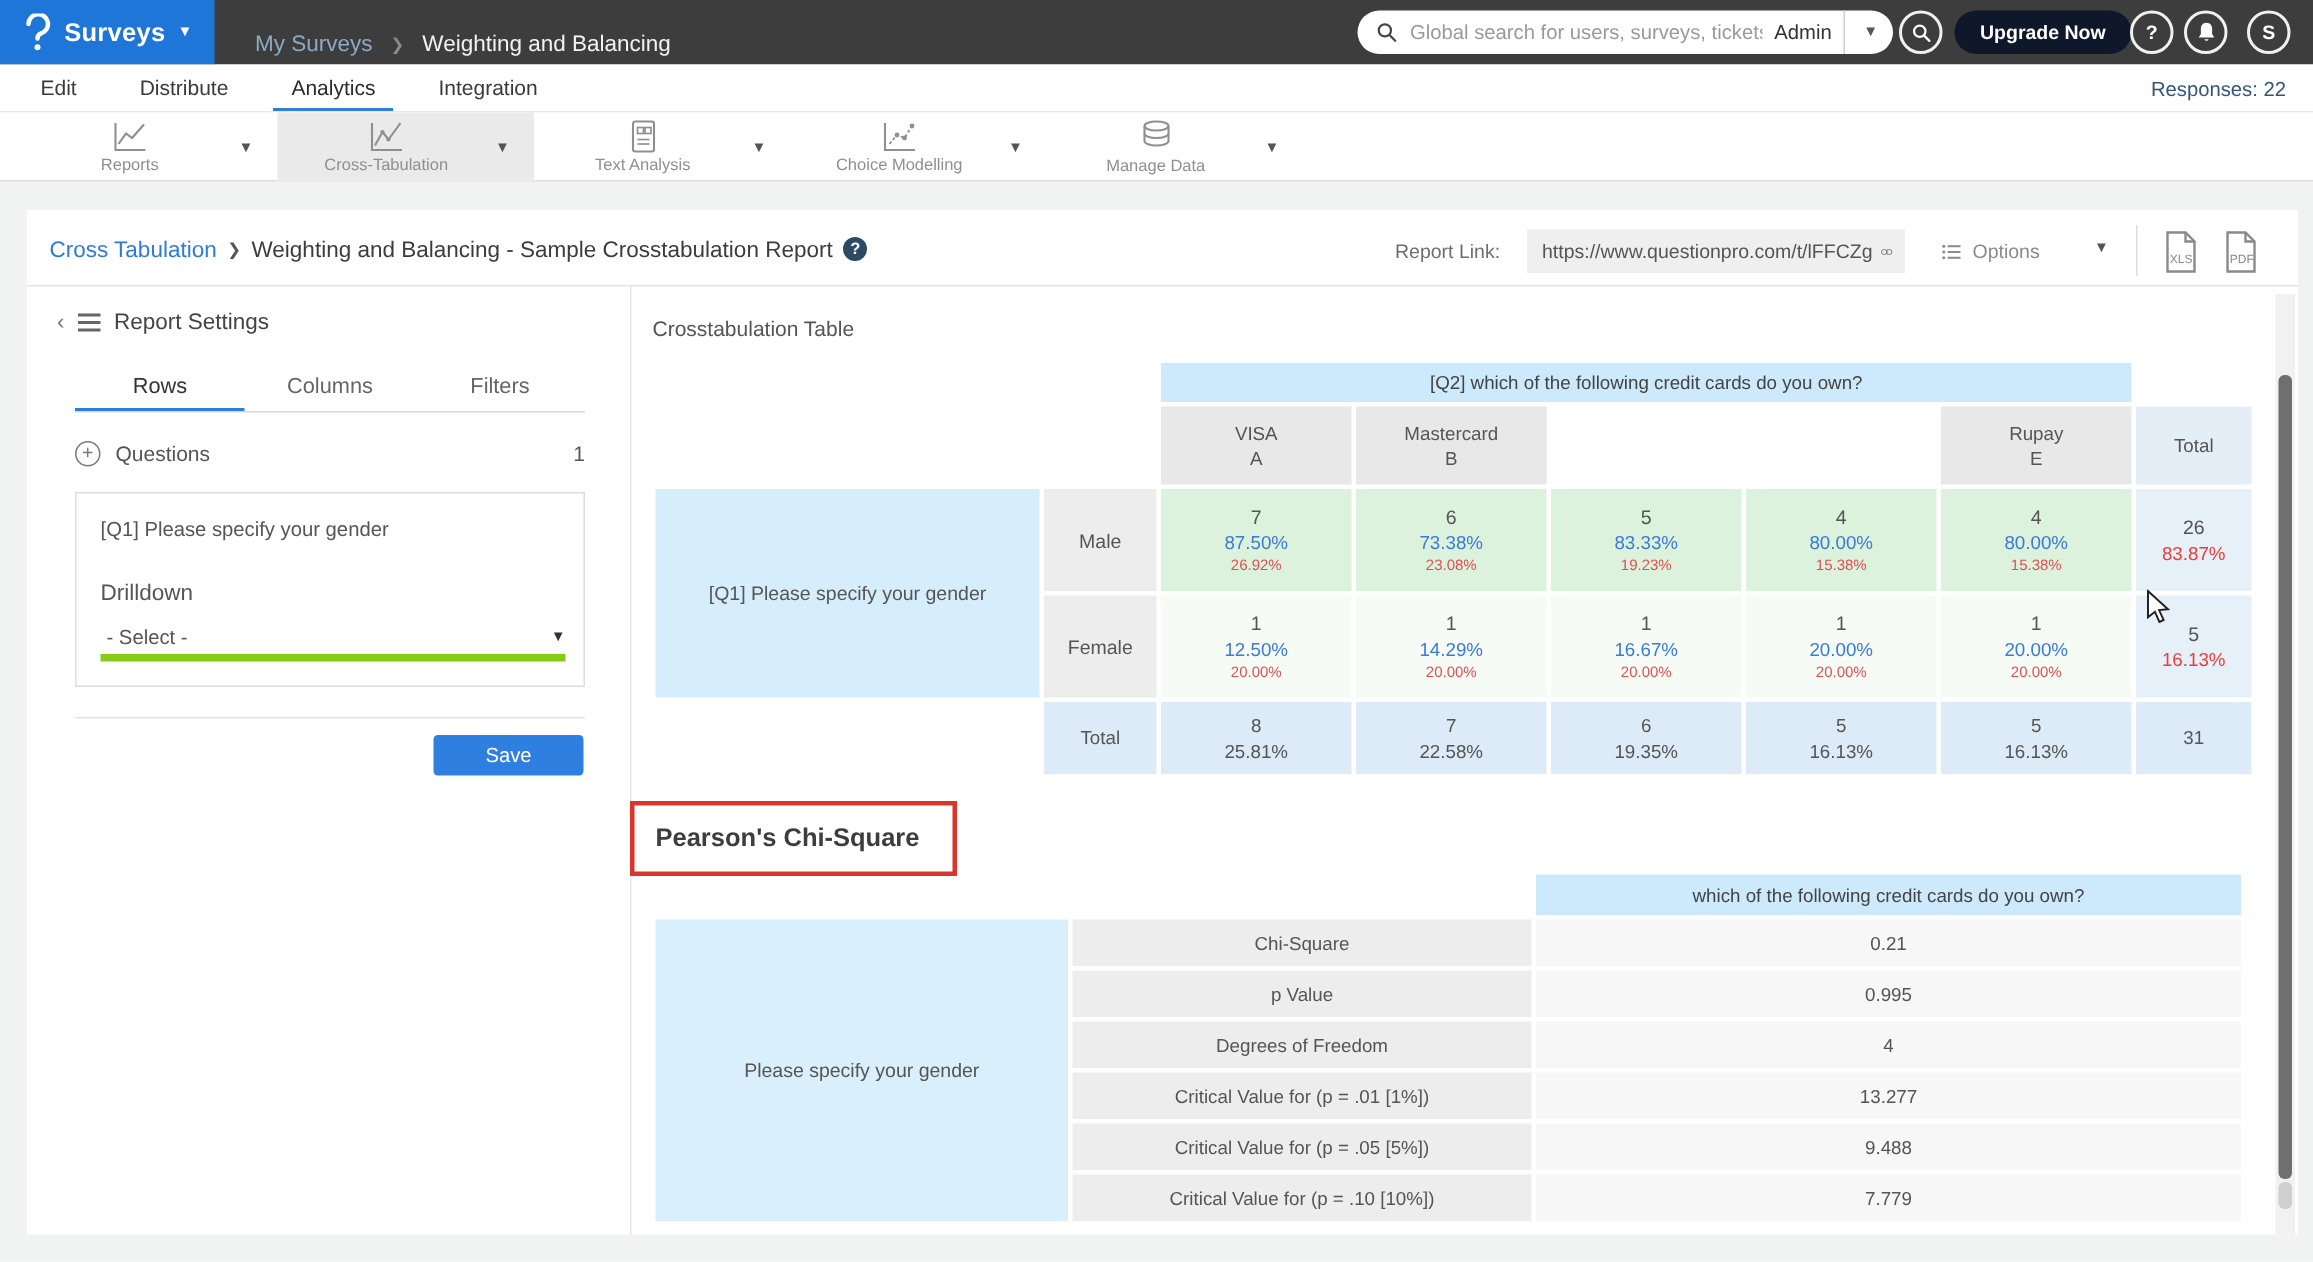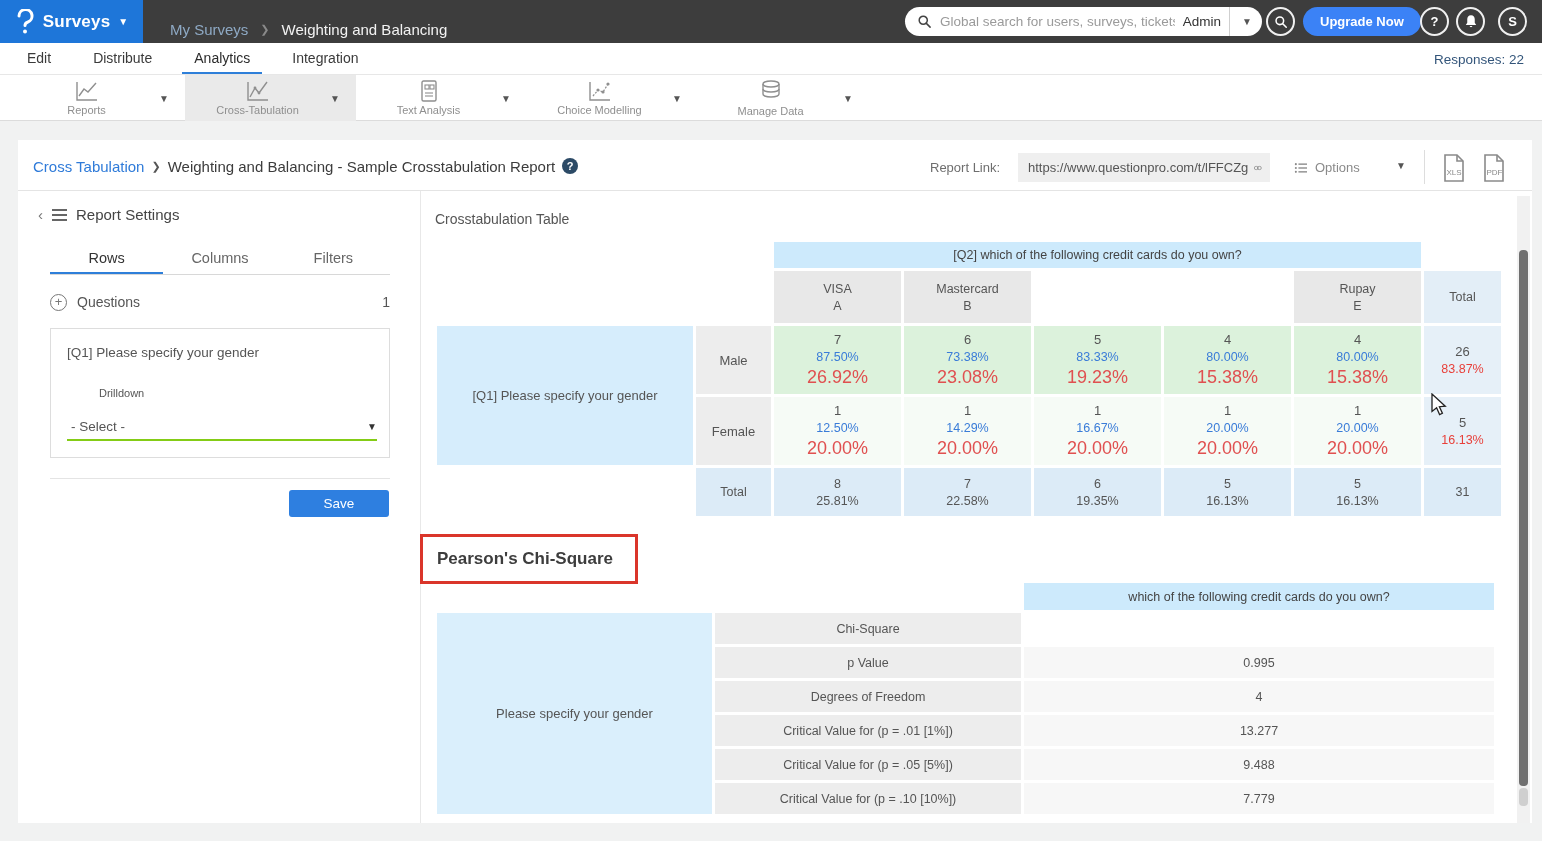--- a/index.html
+++ b/index.html
@@ -18,21 +18,21 @@
   .tb-sep { color:#8a8a8a; font-size:11px; }
   .tb-crumb-cur { color:#f2f2f2; }
   .search-pill { position:absolute; left:905px; top:7px; width:357px; height:29px; background:#fff; border-radius:15px; display:flex; align-items:center; padding:0 10px 0 12px; gap:8px; }
   .search-pill svg { flex:0 0 auto; color:#444; }
   .search-input { border:none; outline:none; flex:1; font-size:13.5px; color:#333; font-family:"Liberation Sans", sans-serif; background:transparent; }
   .search-input::placeholder { color:#9a9a9a; }
   .admin-label { font-size:13.5px; color:#333; }
   .pill-div { width:1px; height:29px; background:#cfcfcf; }
   .pill-caret { color:#555; font-size:10px; padding-left:4px; }
   .ring-btn { position:absolute; top:7px; width:29px; height:29px; border:2px solid #f0f0f0; border-radius:50%; display:flex; align-items:center; justify-content:center; color:#fff; font-size:13px; font-weight:bold; cursor:pointer; background:transparent; }
-  .upgrade-btn { position:absolute; left:1303px; top:7px; height:29px; padding:0 17px; background:#3b82f6; border-radius:15px; color:#fff; font-size:13px; font-weight:bold; display:flex; align-items:center; cursor:pointer; border:none; }
+  .upgrade-btn { position:absolute; left:1303px; top:7px; height:29px; padding:0 17px; background:#0f172a; border-radius:15px; color:#fff; font-size:13px; font-weight:bold; display:flex; align-items:center; cursor:pointer; border:none; }
 
   
   .surveynav { position:absolute; left:0; top:43px; width:1542px; height:32px; background:#fff; border-bottom:1px solid #e7e7e7; display:flex; align-items:stretch; padding-left:15px; }
   .snav-item { display:flex; align-items:center; padding:0 12px; margin-right:18px; font-size:14px; color:#3a3a3a; cursor:pointer; border-bottom:2px solid transparent; }
   .snav-item.active { color:#2b2b2b; border-bottom:2px solid #2e7fd9; }
   .responses { position:absolute; right:18px; top:0; height:32px; display:flex; align-items:center; font-size:13.5px; color:#33557a; }
 
   
   .toolbar { position:absolute; left:0; top:75px; width:1542px; height:46px; background:#fff; border-bottom:1px solid #dcdcdc; }
   .tool-item { position:absolute; top:0; height:46px; width:171px; display:flex; align-items:center; cursor:pointer; }
@@ -68,43 +68,43 @@
   .burger i { display:block; width:15px; height:2px; background:#666; }
   .side-tabs { position:absolute; left:32px; top:103px; width:340px; height:32px; display:flex; border-bottom:1px solid #d8d8d8; }
   .side-tab { flex:1; text-align:center; font-size:14.5px; color:#666; line-height:30px; cursor:pointer; border-bottom:2px solid transparent; }
   .side-tab.active { color:#333; border-bottom:2px solid #2e7fd9; }
   .q-row { position:absolute; left:32px; top:150px; width:340px; height:24px; display:flex; align-items:center; gap:10px; }
   .plus-circle { width:17px; height:17px; border:1.5px solid #777; border-radius:50%; color:#777; font-size:13px; line-height:14px; text-align:center; cursor:pointer; }
   .q-label { font-size:14px; color:#555; }
   .q-count { margin-left:auto; font-size:14px; color:#555; }
   .q-box { position:absolute; left:32px; top:188px; width:340px; height:130px; border:1px solid #ddd; background:#fff; }
   .q-text { position:absolute; left:16px; top:16px; font-size:13.5px; color:#555; }
-  .dd-label { position:absolute; left:16px; top:58px; font-size:11px; color:#555;margin-left:32px; }
-  .dd-select { position:absolute; left:16px; top:84px; width:310px; height:28px; border-bottom:2px solid #84cc16; display:flex; align-items:center; justify-content:space-between; cursor:pointer; }
+  .dd-label { position:absolute; left:16px; top:58px; font-size:15px; color:#555; }
+  .dd-select { position:absolute; left:16px; top:84px; width:310px; height:28px; border-bottom:5px solid #84cc16; display:flex; align-items:center; justify-content:space-between; cursor:pointer; }
   .dd-value { font-size:13.5px; color:#555; padding-left:4px; }
   .dd-caret { color:#333; font-size:10px; }
   .side-hr { position:absolute; left:32px; top:338px; width:340px; height:1px; background:#e4e4e4; }
   .save-btn { position:absolute; left:271px; top:350px; width:100px; height:27px; background:#2e7fe0; border:none; border-radius:3px; color:#fff; font-size:13.5px; cursor:pointer; font-family:"Liberation Sans", sans-serif; }
 
   
   .section-title { position:absolute; left:417px; top:71px; font-size:14px; color:#555; }
   .xtab { position:absolute; left:419px; top:102px; display:grid; grid-template-columns:256px 75px 127px 127px 127px 127px 127px 77px; grid-template-rows:26px 52px 68px 68px 48px; gap:3px; }
   .c { display:flex; flex-direction:column; align-items:center; justify-content:center; gap:3px; text-align:right; }
   .hspan { background:#cdeafc; font-size:12.5px; color:#444; }
   .hcol { background:#e8e8e8; font-size:12.5px; color:#555; }
   .htotal { background:#e3eef7; font-size:12.5px; color:#555; }
   .rowgroup { background:#d6edfc; font-size:13px; color:#555; }
   .rowlabel { background:#ededed; font-size:13px; color:#555; }
   .green { background:#dcf2dc; }
   .pale { background:#f6fbf6; }
   .bluecell { background:#e6f0f8; }
   .trow { background:#dcebf7; font-size:12.5px; color:#555; }
   .cnt { font-size:13px; color:#555; }
   .rp { font-size:12.5px; color:#3a7cd8; }
-  .cp { font-size:18px; color:#e05050; }
+  .cp { font-size:10px; color:#e05050; }
   .tp { font-size:12.5px; color:#e8403a; }
 
   
   .chi-hl { position:absolute; left:402px; top:394px; width:218px; height:50px; border:3px solid #da352a; background:#fff; display:flex; align-items:center; padding-left:14px; }
   .chi-title { font-size:17px; font-weight:bold; color:#3d3d3d; }
   .chi { position:absolute; left:419px; top:443px; display:grid; grid-template-columns:275px 306px 470px; grid-template-rows:27px 31px 31px 31px 31px 31px 31px; gap:3px; }
   .chi-head { background:#cdeafc; font-size:12.5px; color:#444; }
   .chi-left { background:#daeffc; font-size:13px; color:#555; }
   .chi-lab { background:#ededed; font-size:12.5px; color:#555; }
   .chi-val { background:#f7f7f7; font-size:12.5px; color:#555; }
@@ -434,20 +434,21 @@
 
     <div class="chi-hl">
       <span class="chi-title">Pearson's Chi-Square</span>
     </div>
 
     <div class="chi">
       <div class="c chi-head" style="grid-area:1/3;">which of the following credit cards do you own?</div>
       <div class="c chi-left" style="grid-area:2/1/8/2;">Please specify your gender</div>
 
       <div class="c chi-lab" style="grid-area:2/2;">Chi-Square</div>
+      <div class="c chi-val" style="grid-area:2/3;">0.21</div>
       <div class="c chi-lab" style="grid-area:3/2;">p Value</div>
       <div class="c chi-val" style="grid-area:3/3;">0.995</div>
       <div class="c chi-lab" style="grid-area:4/2;">Degrees of Freedom</div>
       <div class="c chi-val" style="grid-area:4/3;">4</div>
       <div class="c chi-lab" style="grid-area:5/2;">Critical Value for (p = .01 [1%])</div>
       <div class="c chi-val" style="grid-area:5/3;">13.277</div>
       <div class="c chi-lab" style="grid-area:6/2;">Critical Value for (p = .05 [5%])</div>
       <div class="c chi-val" style="grid-area:6/3;">9.488</div>
       <div class="c chi-lab" style="grid-area:7/2;">Critical Value for (p = .10 [10%])</div>
       <div class="c chi-val" style="grid-area:7/3;">7.779</div>

